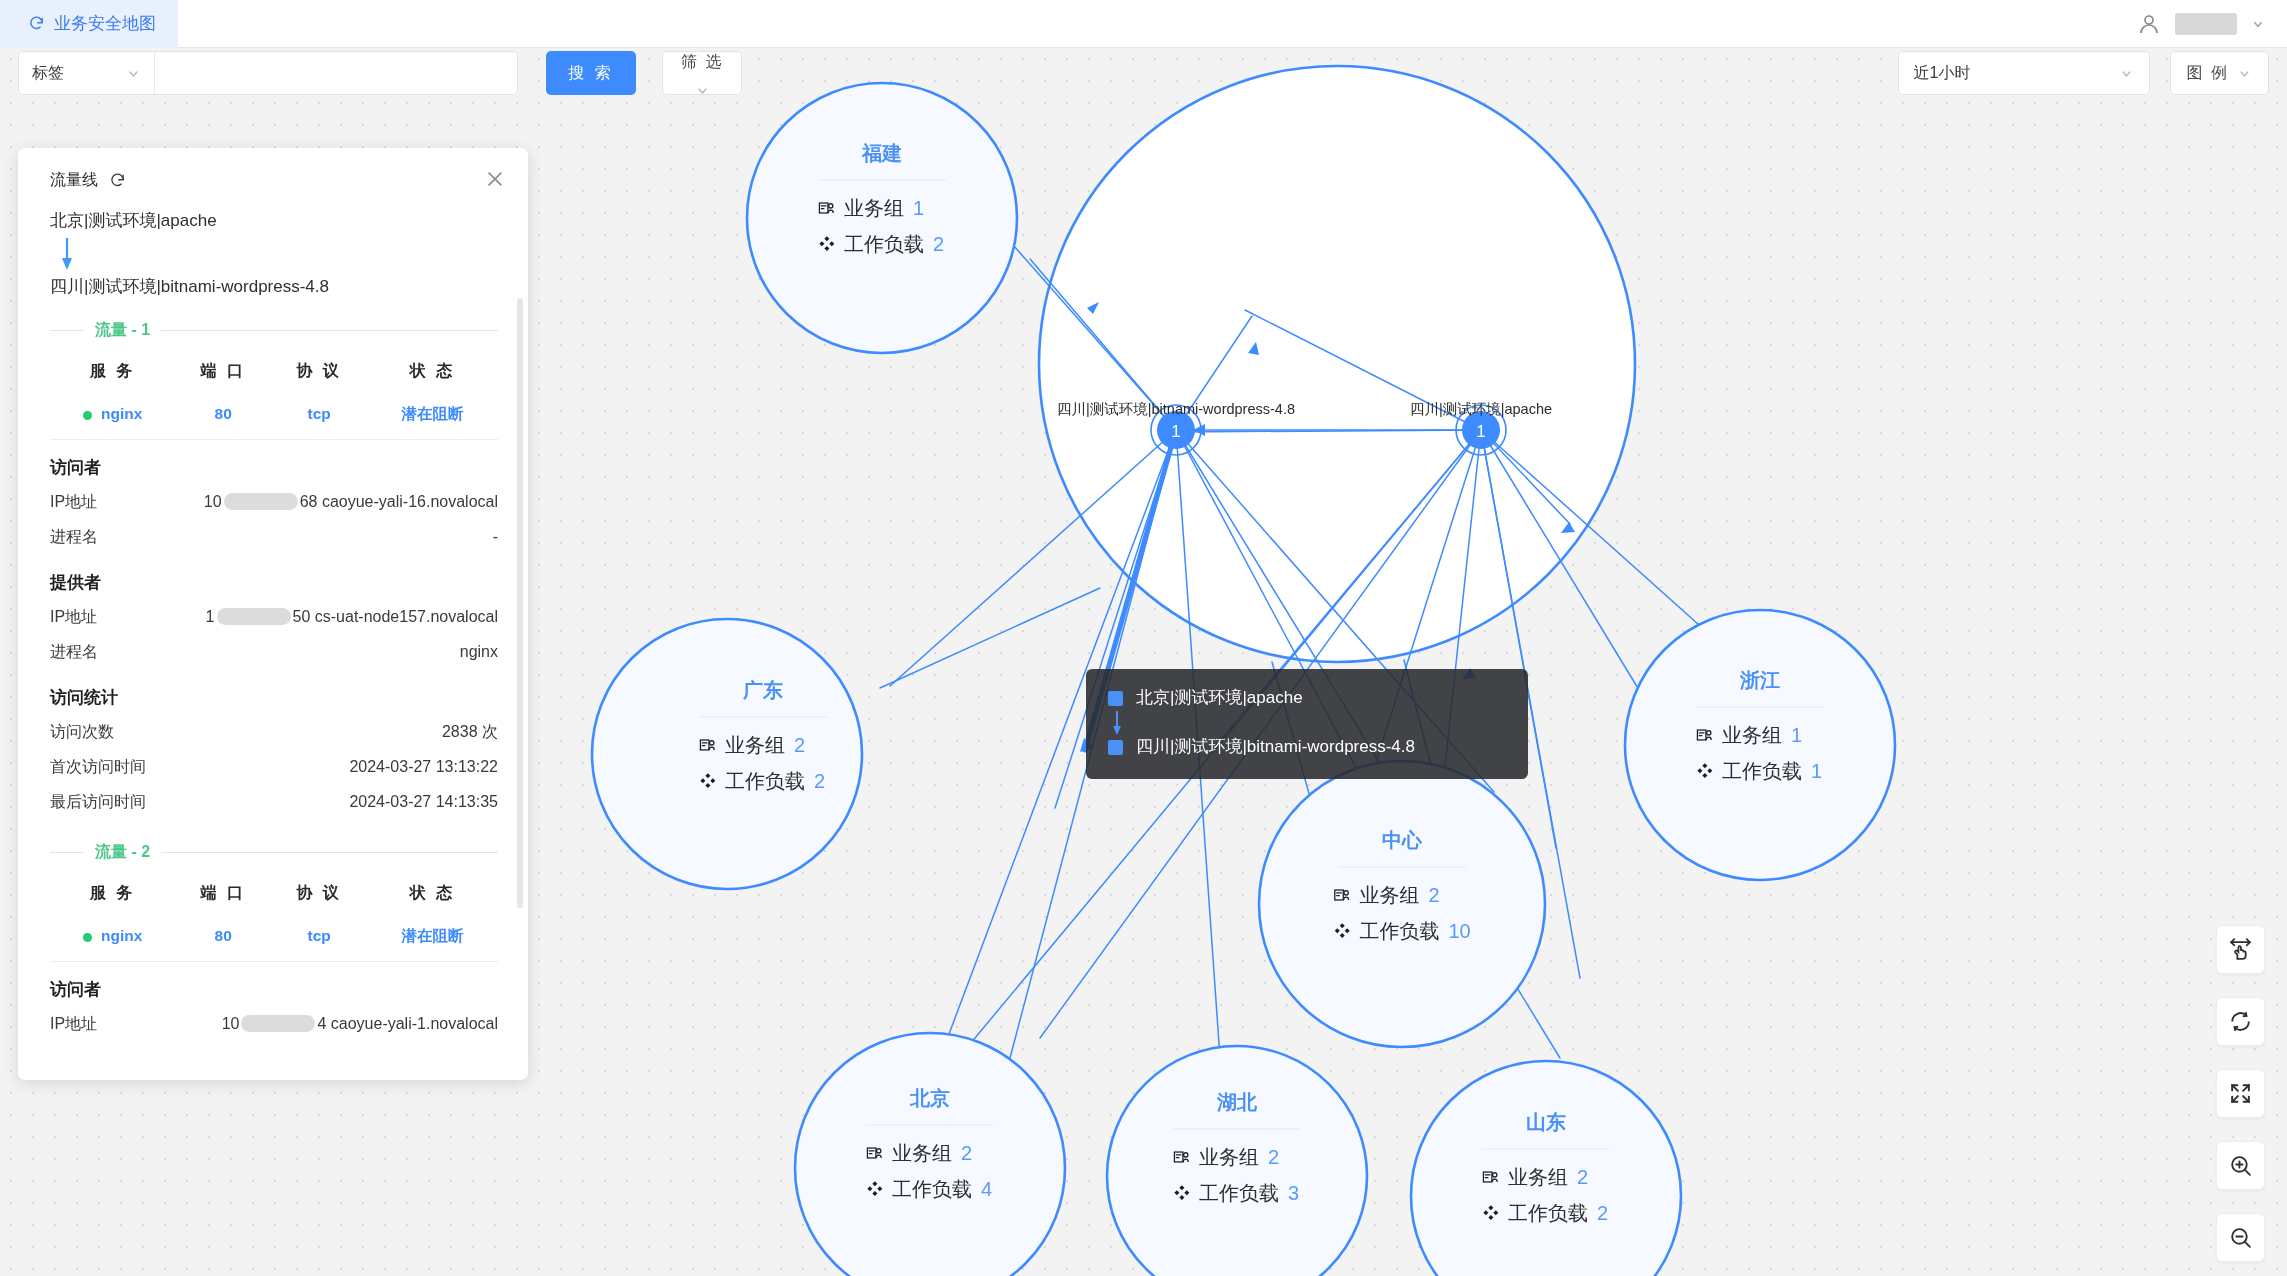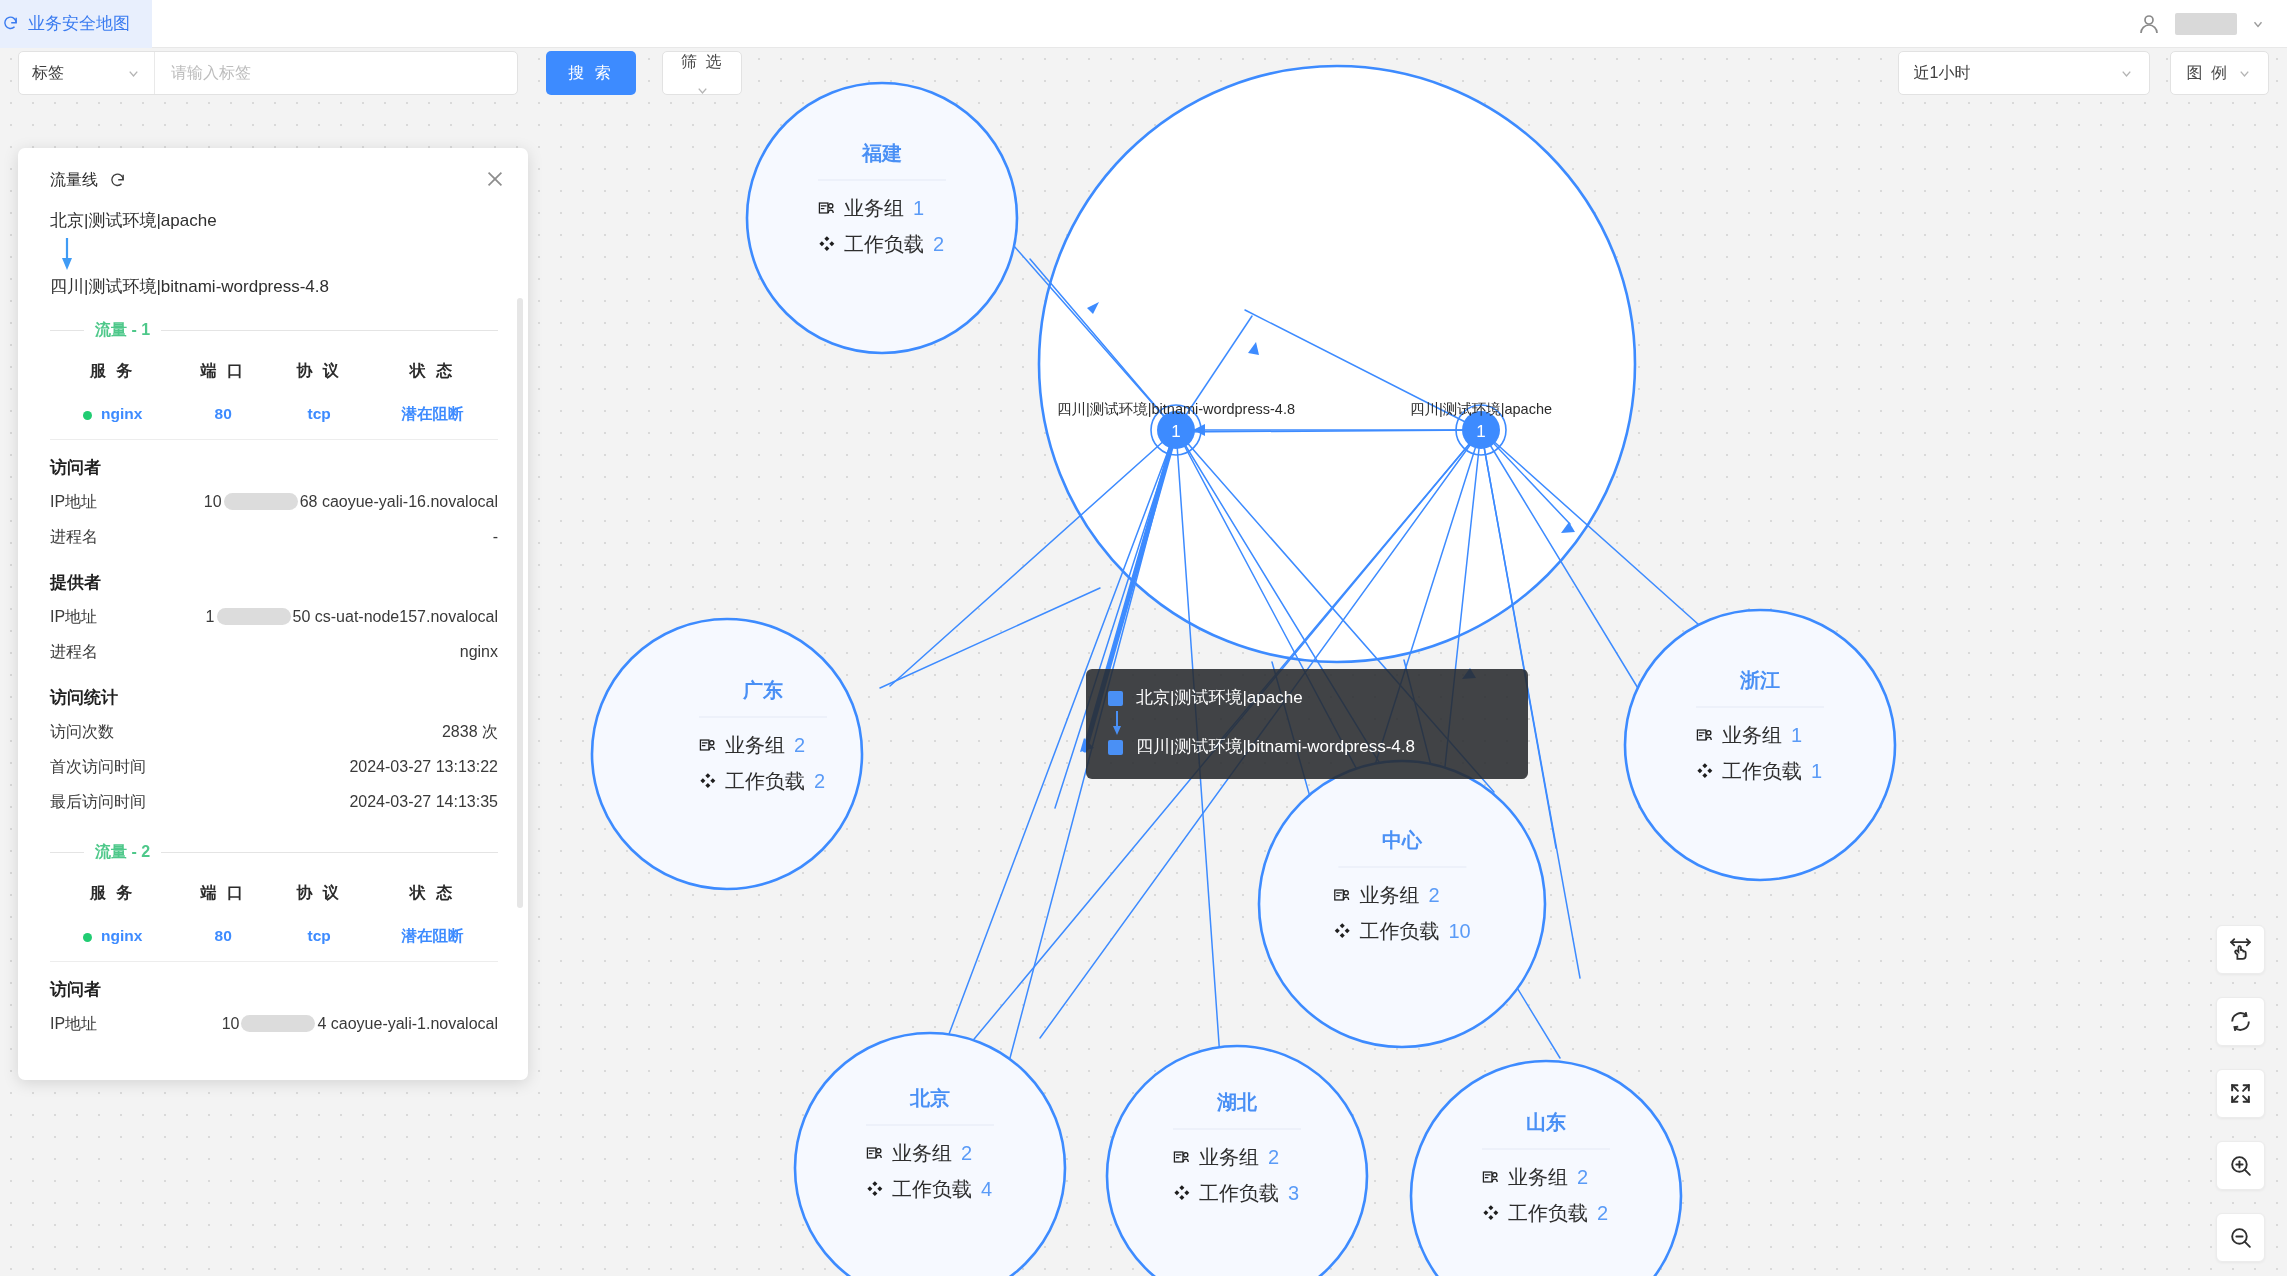--- a/index.html
+++ b/index.html
@@ -21,21 +21,21 @@
 
   
   .tabbar {
     position: absolute; left: 0; top: 0; width: 2287px; height: 48px;
     background: #ffffff;
     border-bottom: 1px solid #e8e8e8;
     display: flex; align-items: center;
   }
   .tab {
     height: 48px; display: flex; align-items: center; gap: 9px;
-    padding: 0 22px 0 2px;
+    padding: 0 22px 0 28px;
     background: #e8effd;
     color: #3a7bf0; font-size: 17px;
     cursor: pointer;
   }
   .tab .tab-icon { display: block; width: 17px; height: 17px; }
   .tabbar-right {
     margin-left: auto; display: flex; align-items: center; gap: 14px;
     padding-right: 22px;
   }
   .user-icon { width: 24px; height: 24px; color: #8a8a8a; }
@@ -496,21 +496,20 @@
   </div>
 
   <div class="toolbar">
     <div class="tag-select-group">
       <div class="tag-select">
         <span>标签</span>
         <svg class="chev" viewBox="0 0 24 24" fill="none" stroke="currentColor" stroke-width="2.2">
             <polyline points="6 9 12 16 18 9"></polyline>
           </svg>
       </div>
-      <input class="tag-input" value="" placeholder="请输入标签" style="">
     </div>
     <button class="btn-primary">搜 索</button>
     <button class="btn-plain">
       <span>筛 选</span>
       <svg class="chev" viewBox="0 0 24 24" fill="none" stroke="currentColor" stroke-width="2.2">
           <polyline points="6 9 12 16 18 9"></polyline>
         </svg>
     </button>
 
     <div class="toolbar-right">

